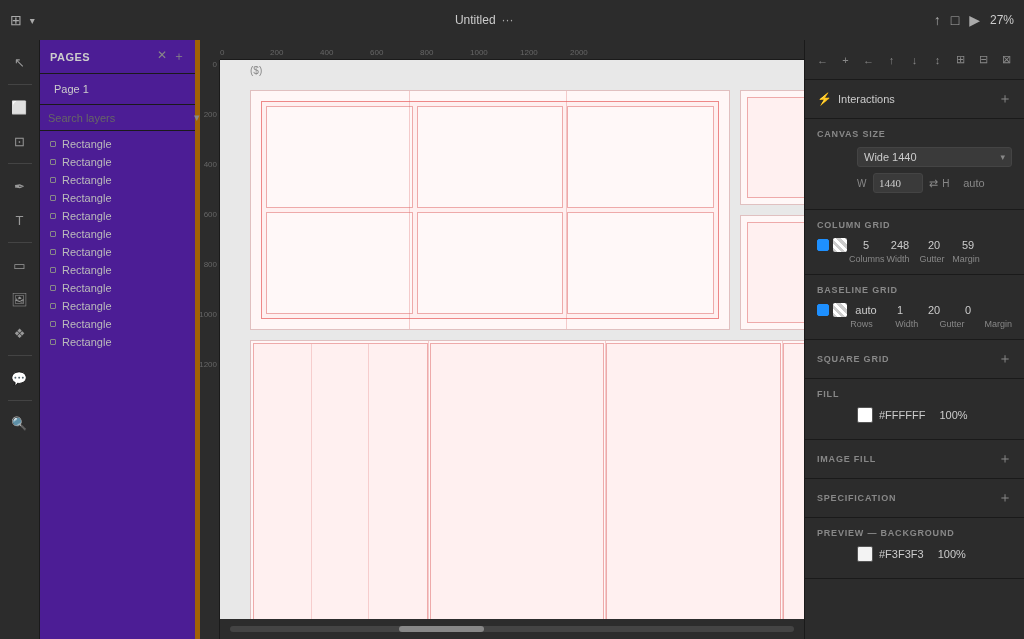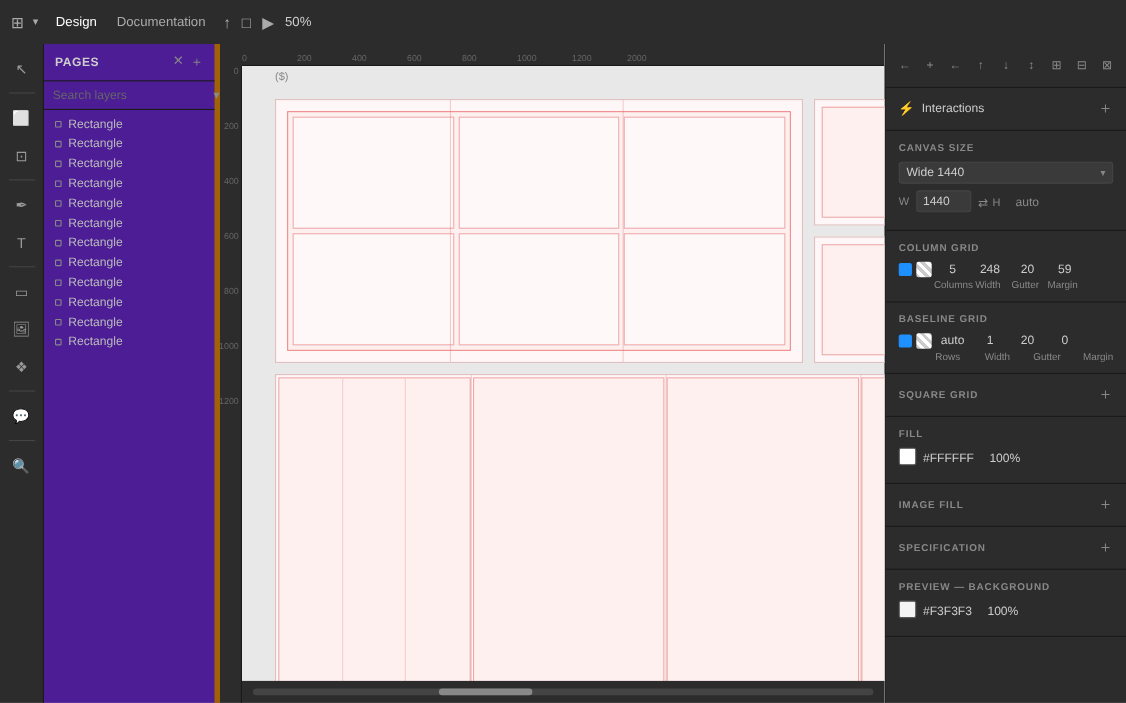--- a/index.html
+++ b/index.html
@@ -66,21 +66,21 @@
 
     
     .interactions-section { padding: 10px 12px; border-bottom: 1px solid #1a1a1a; display: flex; align-items: center; justify-content: space-between; }
     .interactions-label { color: #ccc; font-size: 11px; display: flex; align-items: center; gap: 6px; }
     .bolt-icon { color: #f5a623; font-size: 12px; }
     .add-icon { color: #888; cursor: pointer; font-size: 14px; }
 
     
     .panel-section { padding: 10px 12px; border-bottom: 1px solid #1a1a1a; }
     .section-label { color: #888; font-size: 9px; font-weight: 600; letter-spacing: 0.8px; text-transform: uppercase; margin-bottom: 8px; }
-    .section-row { display: flex; align-items: flex-end; gap: 6px; margin-bottom: 6px; }
+    .section-row { display: flex; align-items: center; gap: 6px; margin-bottom: 6px; margin-left: 40px; }
     .section-select { background: #3a3a3a; border: 1px solid #444; color: #ccc; font-size: 11px; padding: 3px 6px; border-radius: 3px; flex: 1; cursor: pointer; display: flex; align-items: center; justify-content: space-between; }
     .section-select .chevron { color: #888; font-size: 9px; }
 
     
     .input-group { display: flex; align-items: center; gap: 4px; }
     .input-label { color: #888; font-size: 10px; width: 12px; }
     .field-input { background: #3a3a3a; border: 1px solid #444; color: #ccc; font-size: 11px; padding: 3px 5px; border-radius: 3px; width: 50px; }
     .field-input-auto { background: transparent; border: none; color: #888; font-size: 11px; padding: 3px 5px; width: 50px; }
 
     
@@ -103,29 +103,29 @@
     .sub-label { color: #888; font-size: 9px; text-align: center; }
   </style>
 </head>
 <body>
 
 <div class="topbar">
   <div class="topbar-left">
     <span class="topbar-grid-icon">⊞</span>
     <span class="topbar-chevron">▾</span>
   </div>
-  <div class="topbar-tabs">
-    <span class="topbar-tab active">Design</span>
-    <span class="topbar-tab">Documentation</span>
+  <div class="topbar-center">
+    <span class="topbar-title">Untitled</span>
+    <span class="topbar-dots">···</span>
   </div>
   <div class="topbar-right">
     <span class="topbar-icon">↑</span>
     <span class="topbar-icon">□</span>
     <span class="topbar-icon">▶</span>
-    <span class="topbar-zoom">50%</span>
+    <span class="topbar-zoom">27%</span>
   </div>
 </div>
 
 <div class="main">
 
   <div class="left-toolbar">
     <div class="tool-icon" title="Move">↖</div>
     <div class="tool-sep"></div>
     <div class="tool-icon" title="Frame">⬜</div>
     <div class="tool-icon" title="Slice">⊡</div>
@@ -143,20 +143,23 @@
   </div>
 
   <div class="layers-panel">
     <div class="layers-header">
       <span class="layers-title">PAGES</span>
       <div class="layers-actions">
         <span class="layers-action-icon">✕</span>
         <span class="layers-action-icon">＋</span>
       </div>
     </div>
+    <div class="pages-section">
+      <div class="page-item">Page 1</div>
+    </div>
     <div class="layers-search">
       <input type="text" placeholder="Search layers" style="">
       <span class="filter-icon">▾</span>
     </div>
     <div class="layers-list" id="layers-list">
         <div class="layer-item">
           <div class="layer-dot"></div>
           <span>Rectangle</span>
         </div>
         <div class="layer-item">
@@ -312,21 +315,21 @@
       <div class="section-label">CANVAS SIZE</div>
       <div class="section-row">
         <div class="section-select">
           <span>Wide 1440</span>
           <span class="chevron">▾</span>
         </div>
       </div>
       <div class="section-row">
         <div class="input-group">
           <span class="input-label">W</span>
-          <div class="field-input" style="display:inline-flex;align-items:center;gap:3px;">1440</div>
+          <div class="field-input" style="display:inline-flex;align-items:center;gap:3px;font-family:Liberation Serif, serif;">1440</div>
         </div>
         <div class="input-group">
           <span style="color:#888;font-size:11px;">⇄</span>
           <span class="input-label">H</span>
           <div class="field-input-auto">auto</div>
         </div>
       </div>
     </div>
 
 

